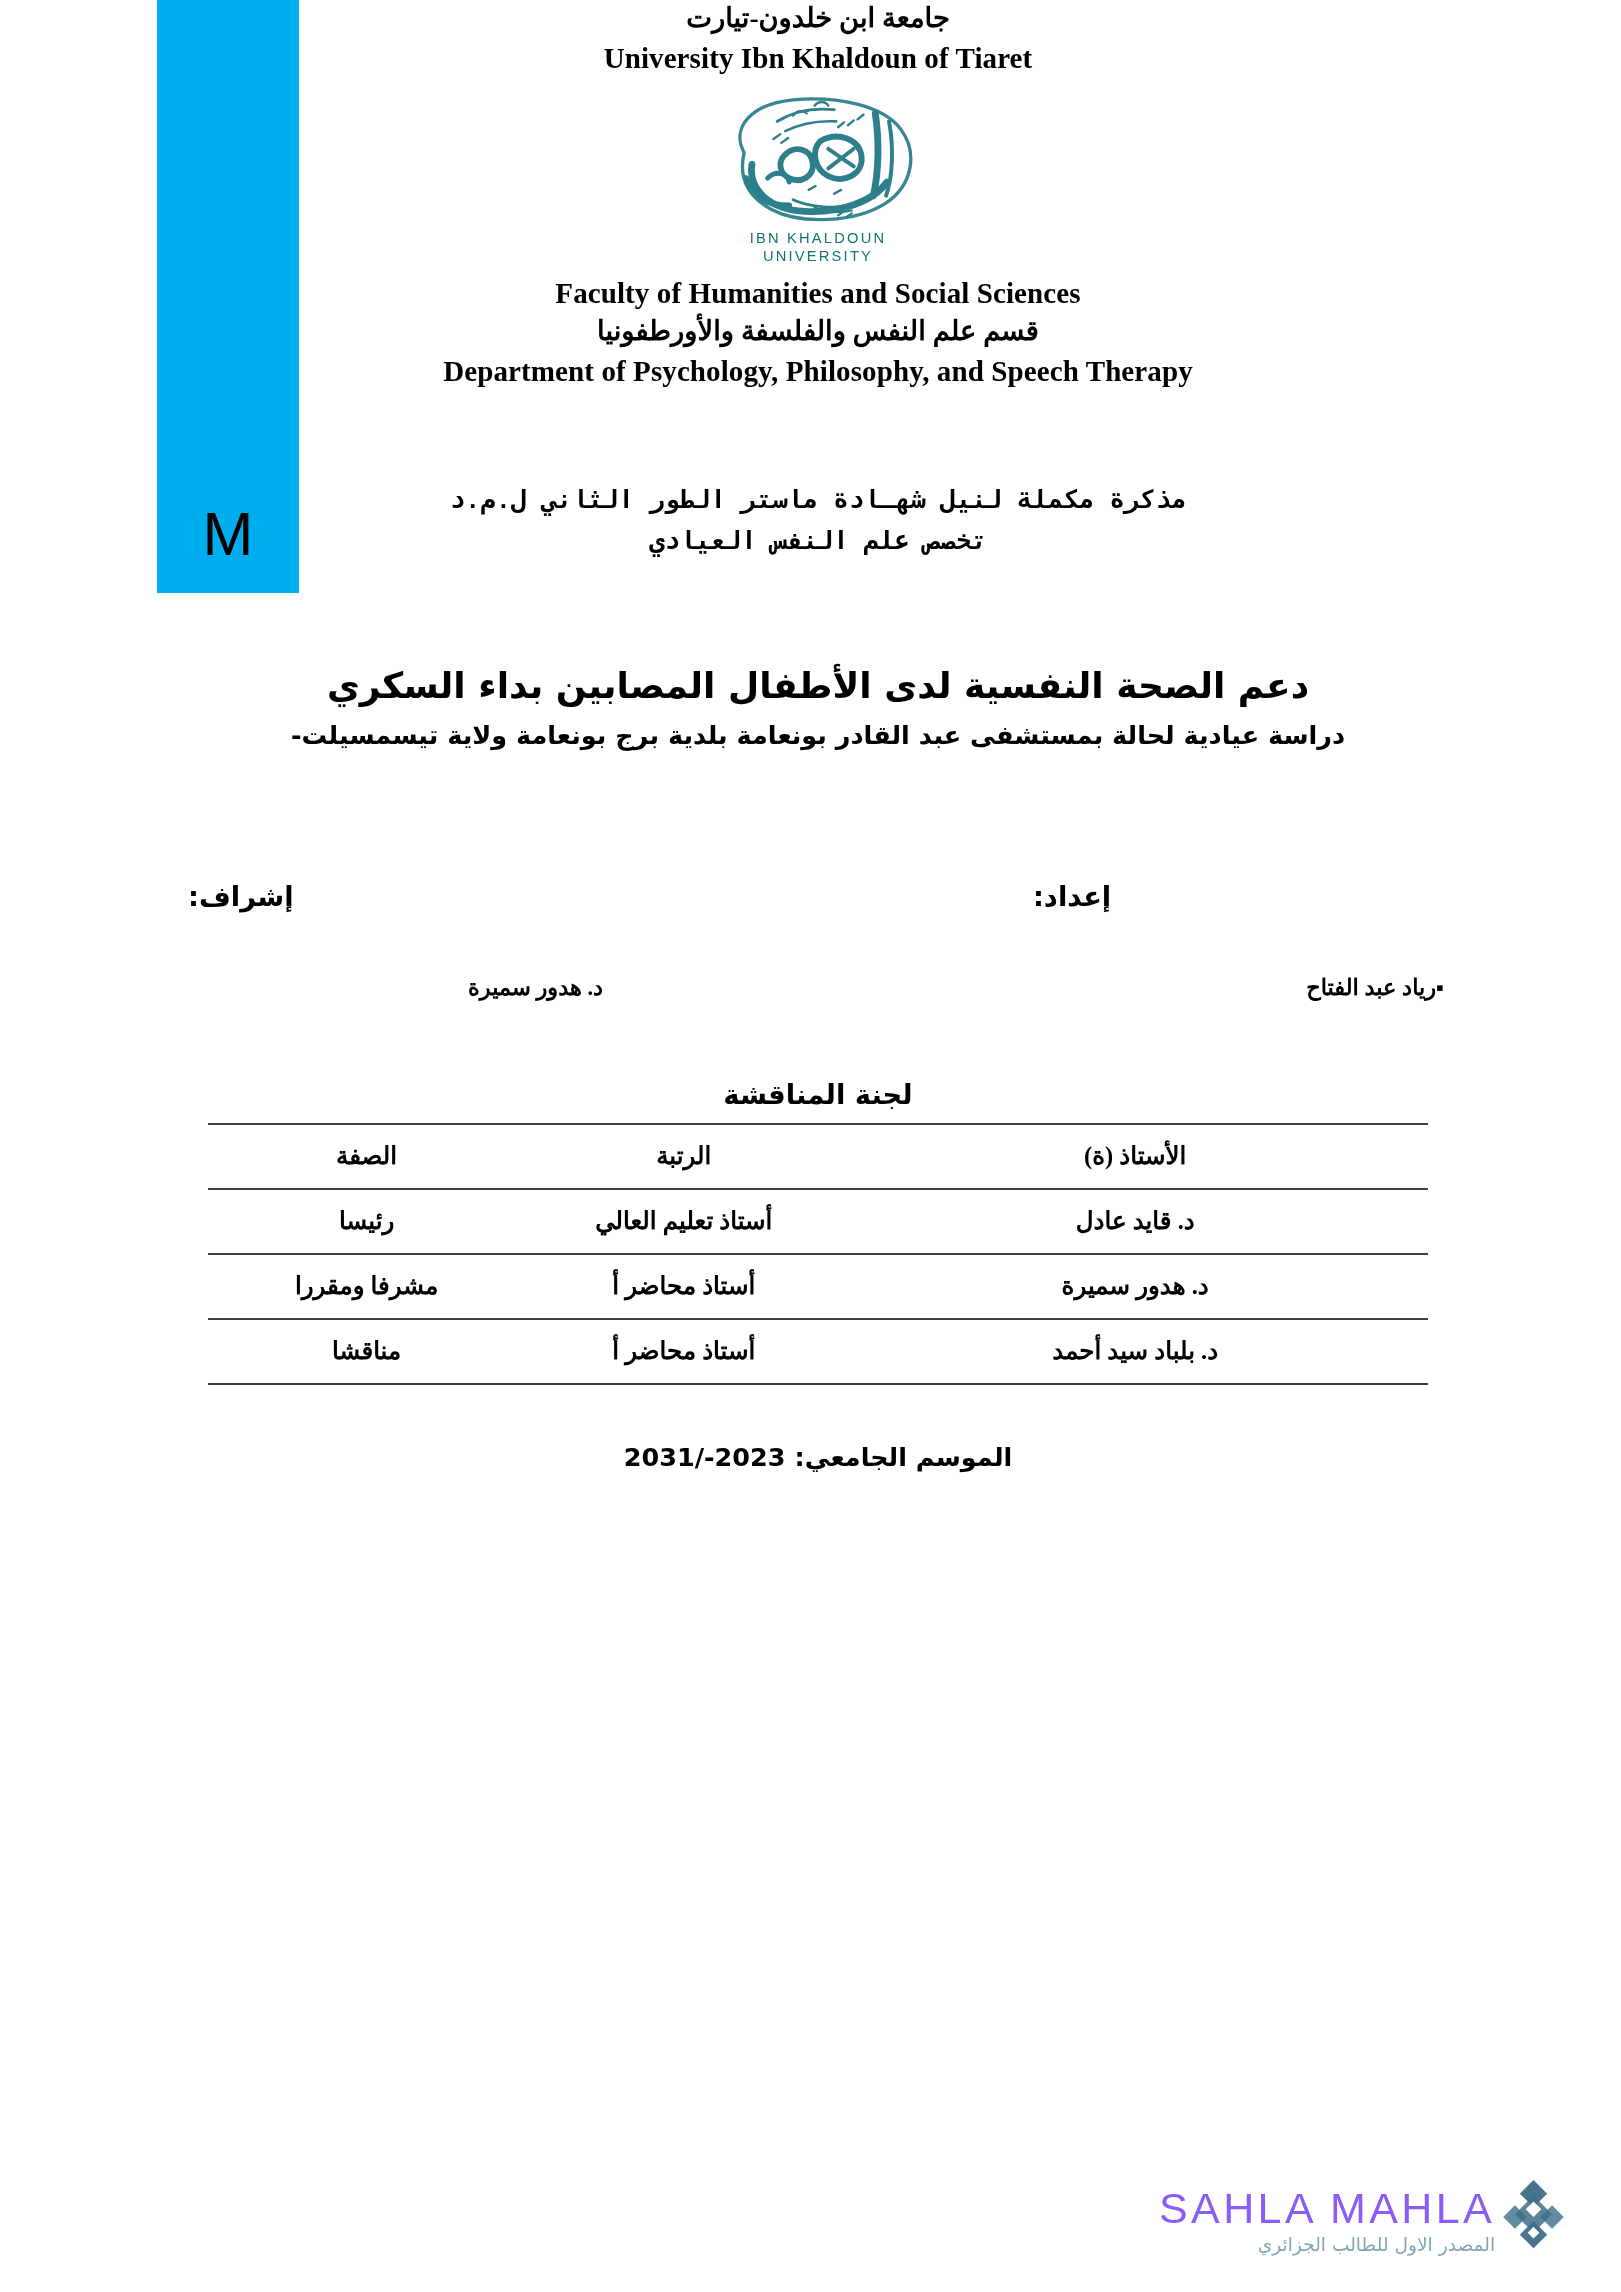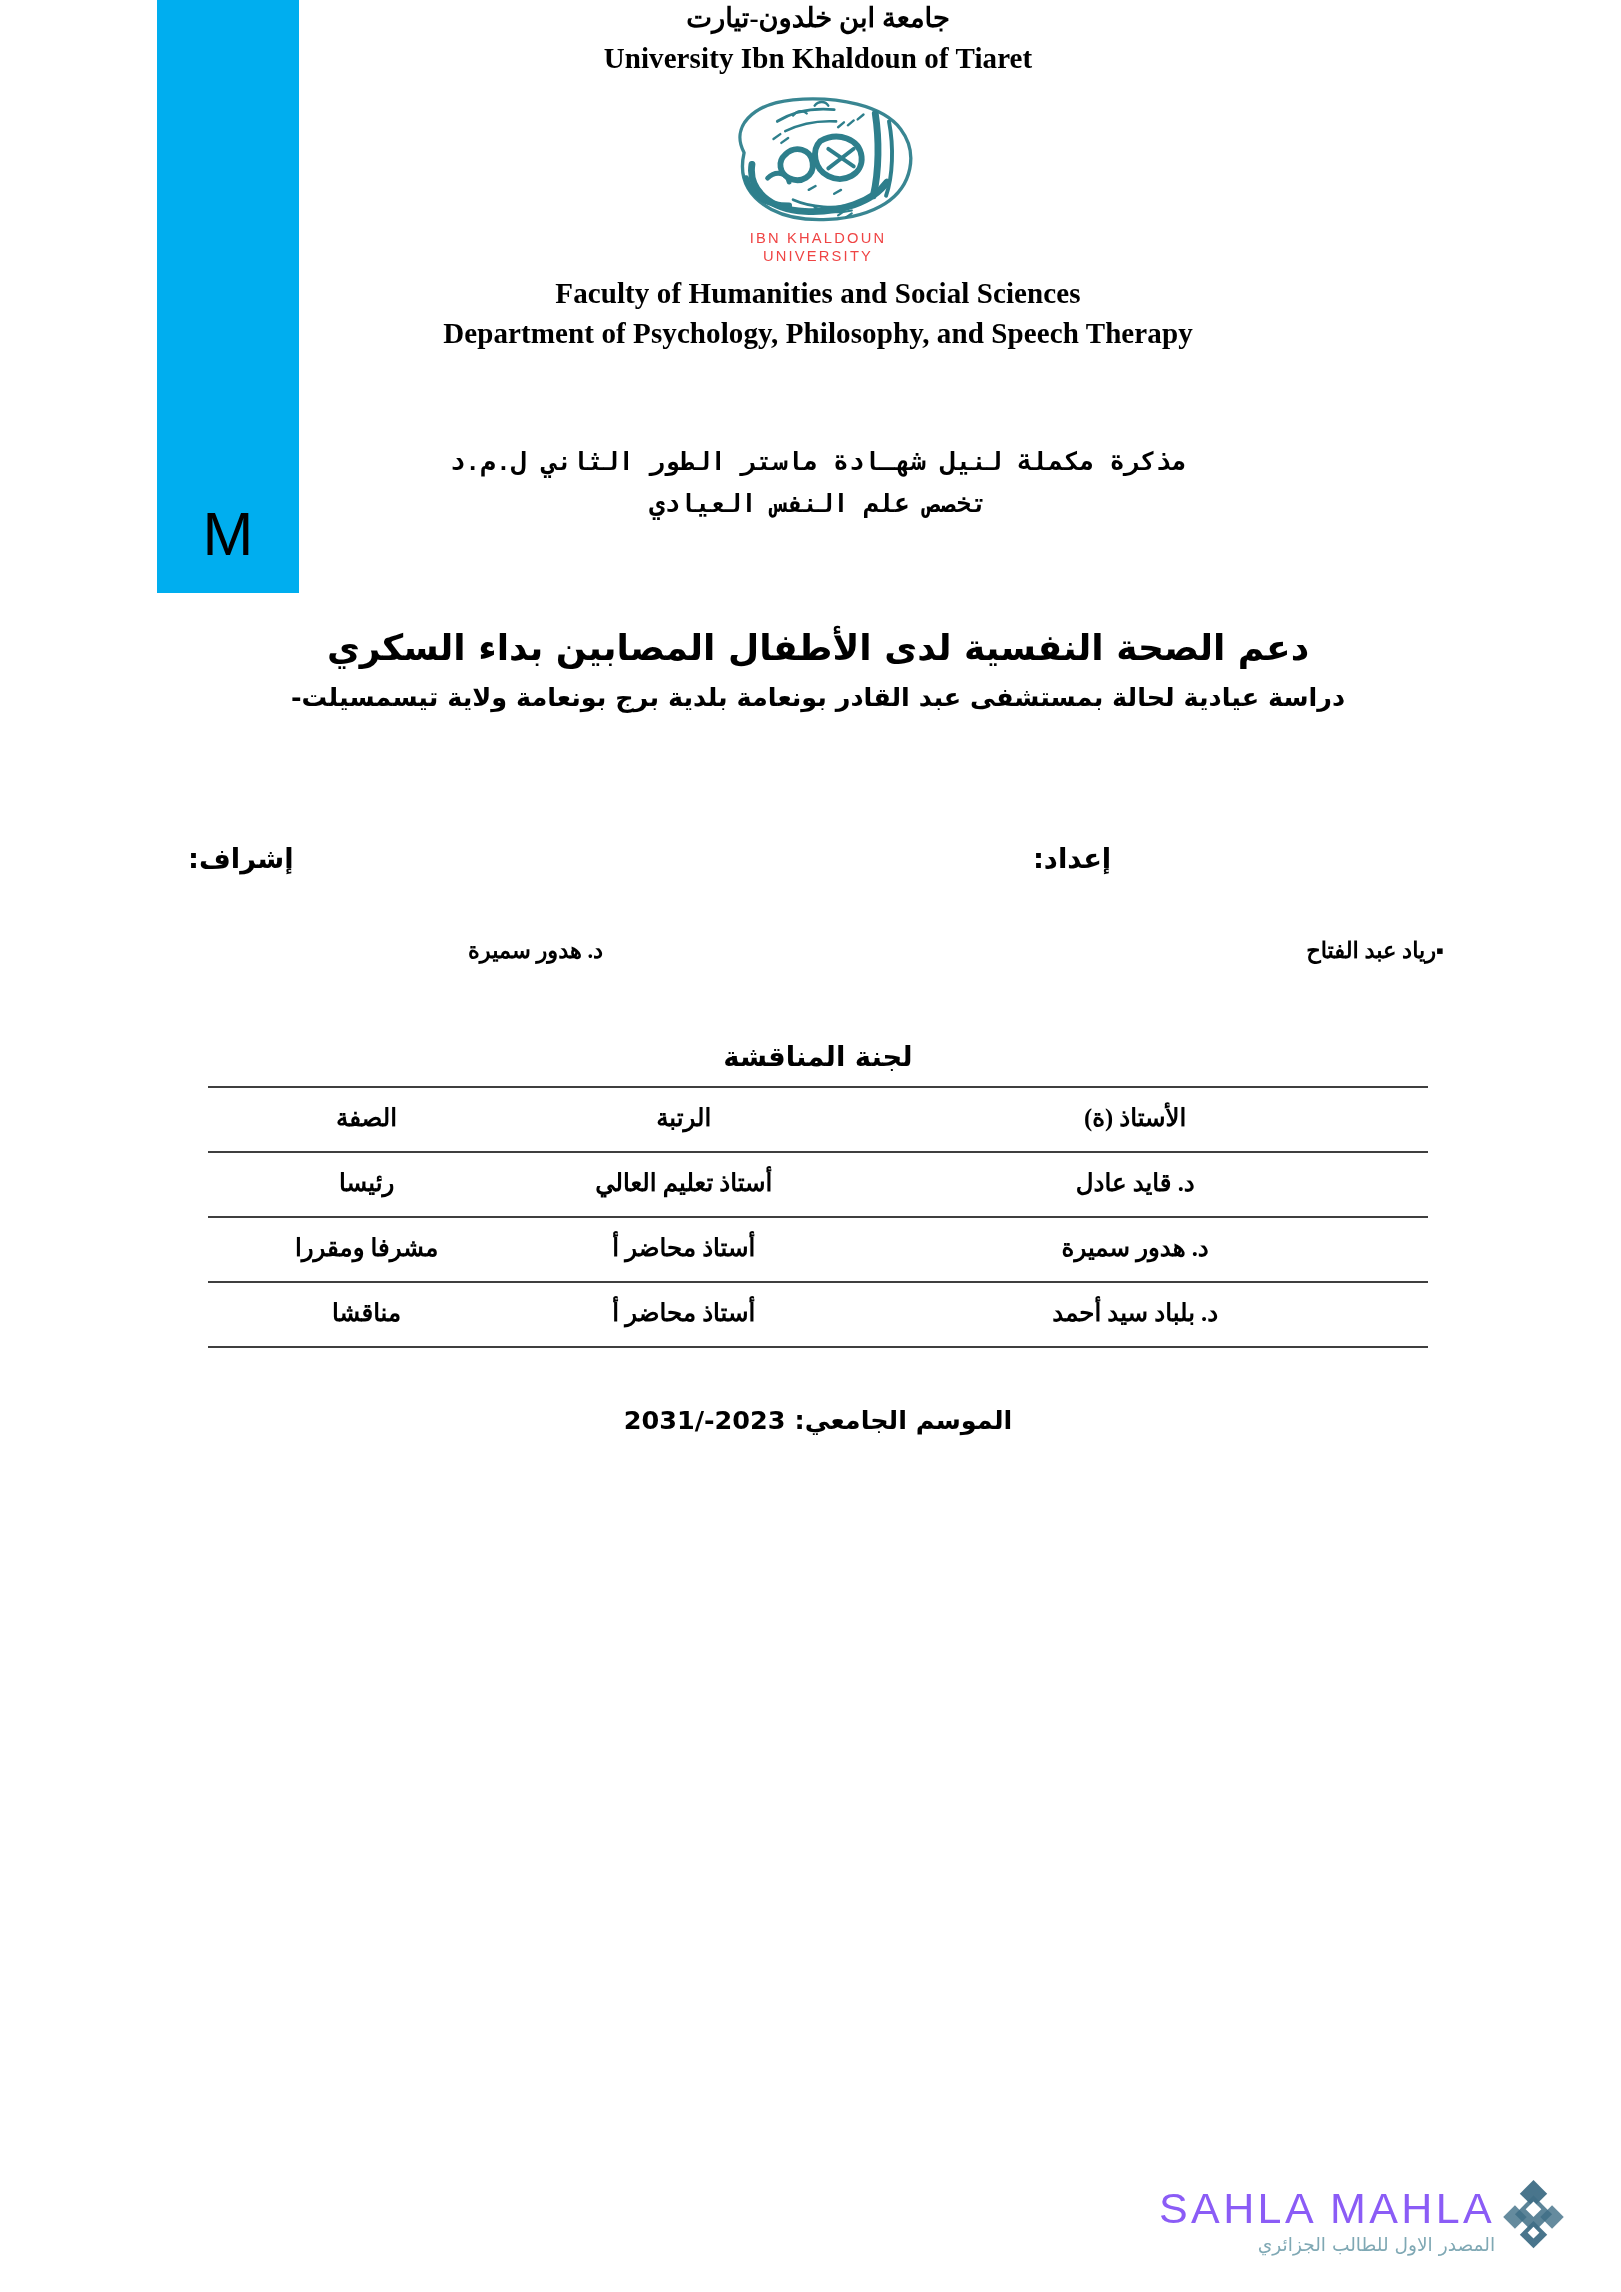--- a/index.html
+++ b/index.html
@@ -74,21 +74,21 @@
     margin: 13.7px auto 9.8px auto;
     width: 255px;
     height: 172px;
     position: relative;
   }
   .logo-wrap svg { display: block; }
   .logo-sub {
     font-family: "Liberation Sans", "DejaVu Sans", sans-serif;
     font-size: 14.7px;
     font-weight: 400;
-    color: #ef4444;
+    color: #0f766e;
     letter-spacing: 2.2px;
     line-height: 1.25;
     direction: ltr;
     text-align: center;
     margin-top: -2px;
   }
 
   .faculty { margin-top: 7.8px; }
 
   
@@ -280,20 +280,21 @@
         </g>
       </svg>
       <div class="logo-sub">
         <div>IBN KHALDOUN</div>
         <div>UNIVERSITY</div>
       </div>
     </div>
 
     <div class="faculty">
       <div class="hdr-en">Faculty of Humanities and Social Sciences</div>
+      <div class="hdr-ar">قسم علم النفس والفلسفة والأورطفونيا</div>
       <div class="hdr-en">Department of Psychology, Philosophy, and Speech Therapy</div>
     </div>
   </div>
 
   <div class="degree center">
     <div class="degree-line">مذكرة مكملة لنيل شهـادة ماستر الطور الثاني ل.م.د</div>
     <div class="degree-line">تخصص علم النفس العيادي</div>
   </div>
 
   <div class="title-block center">

